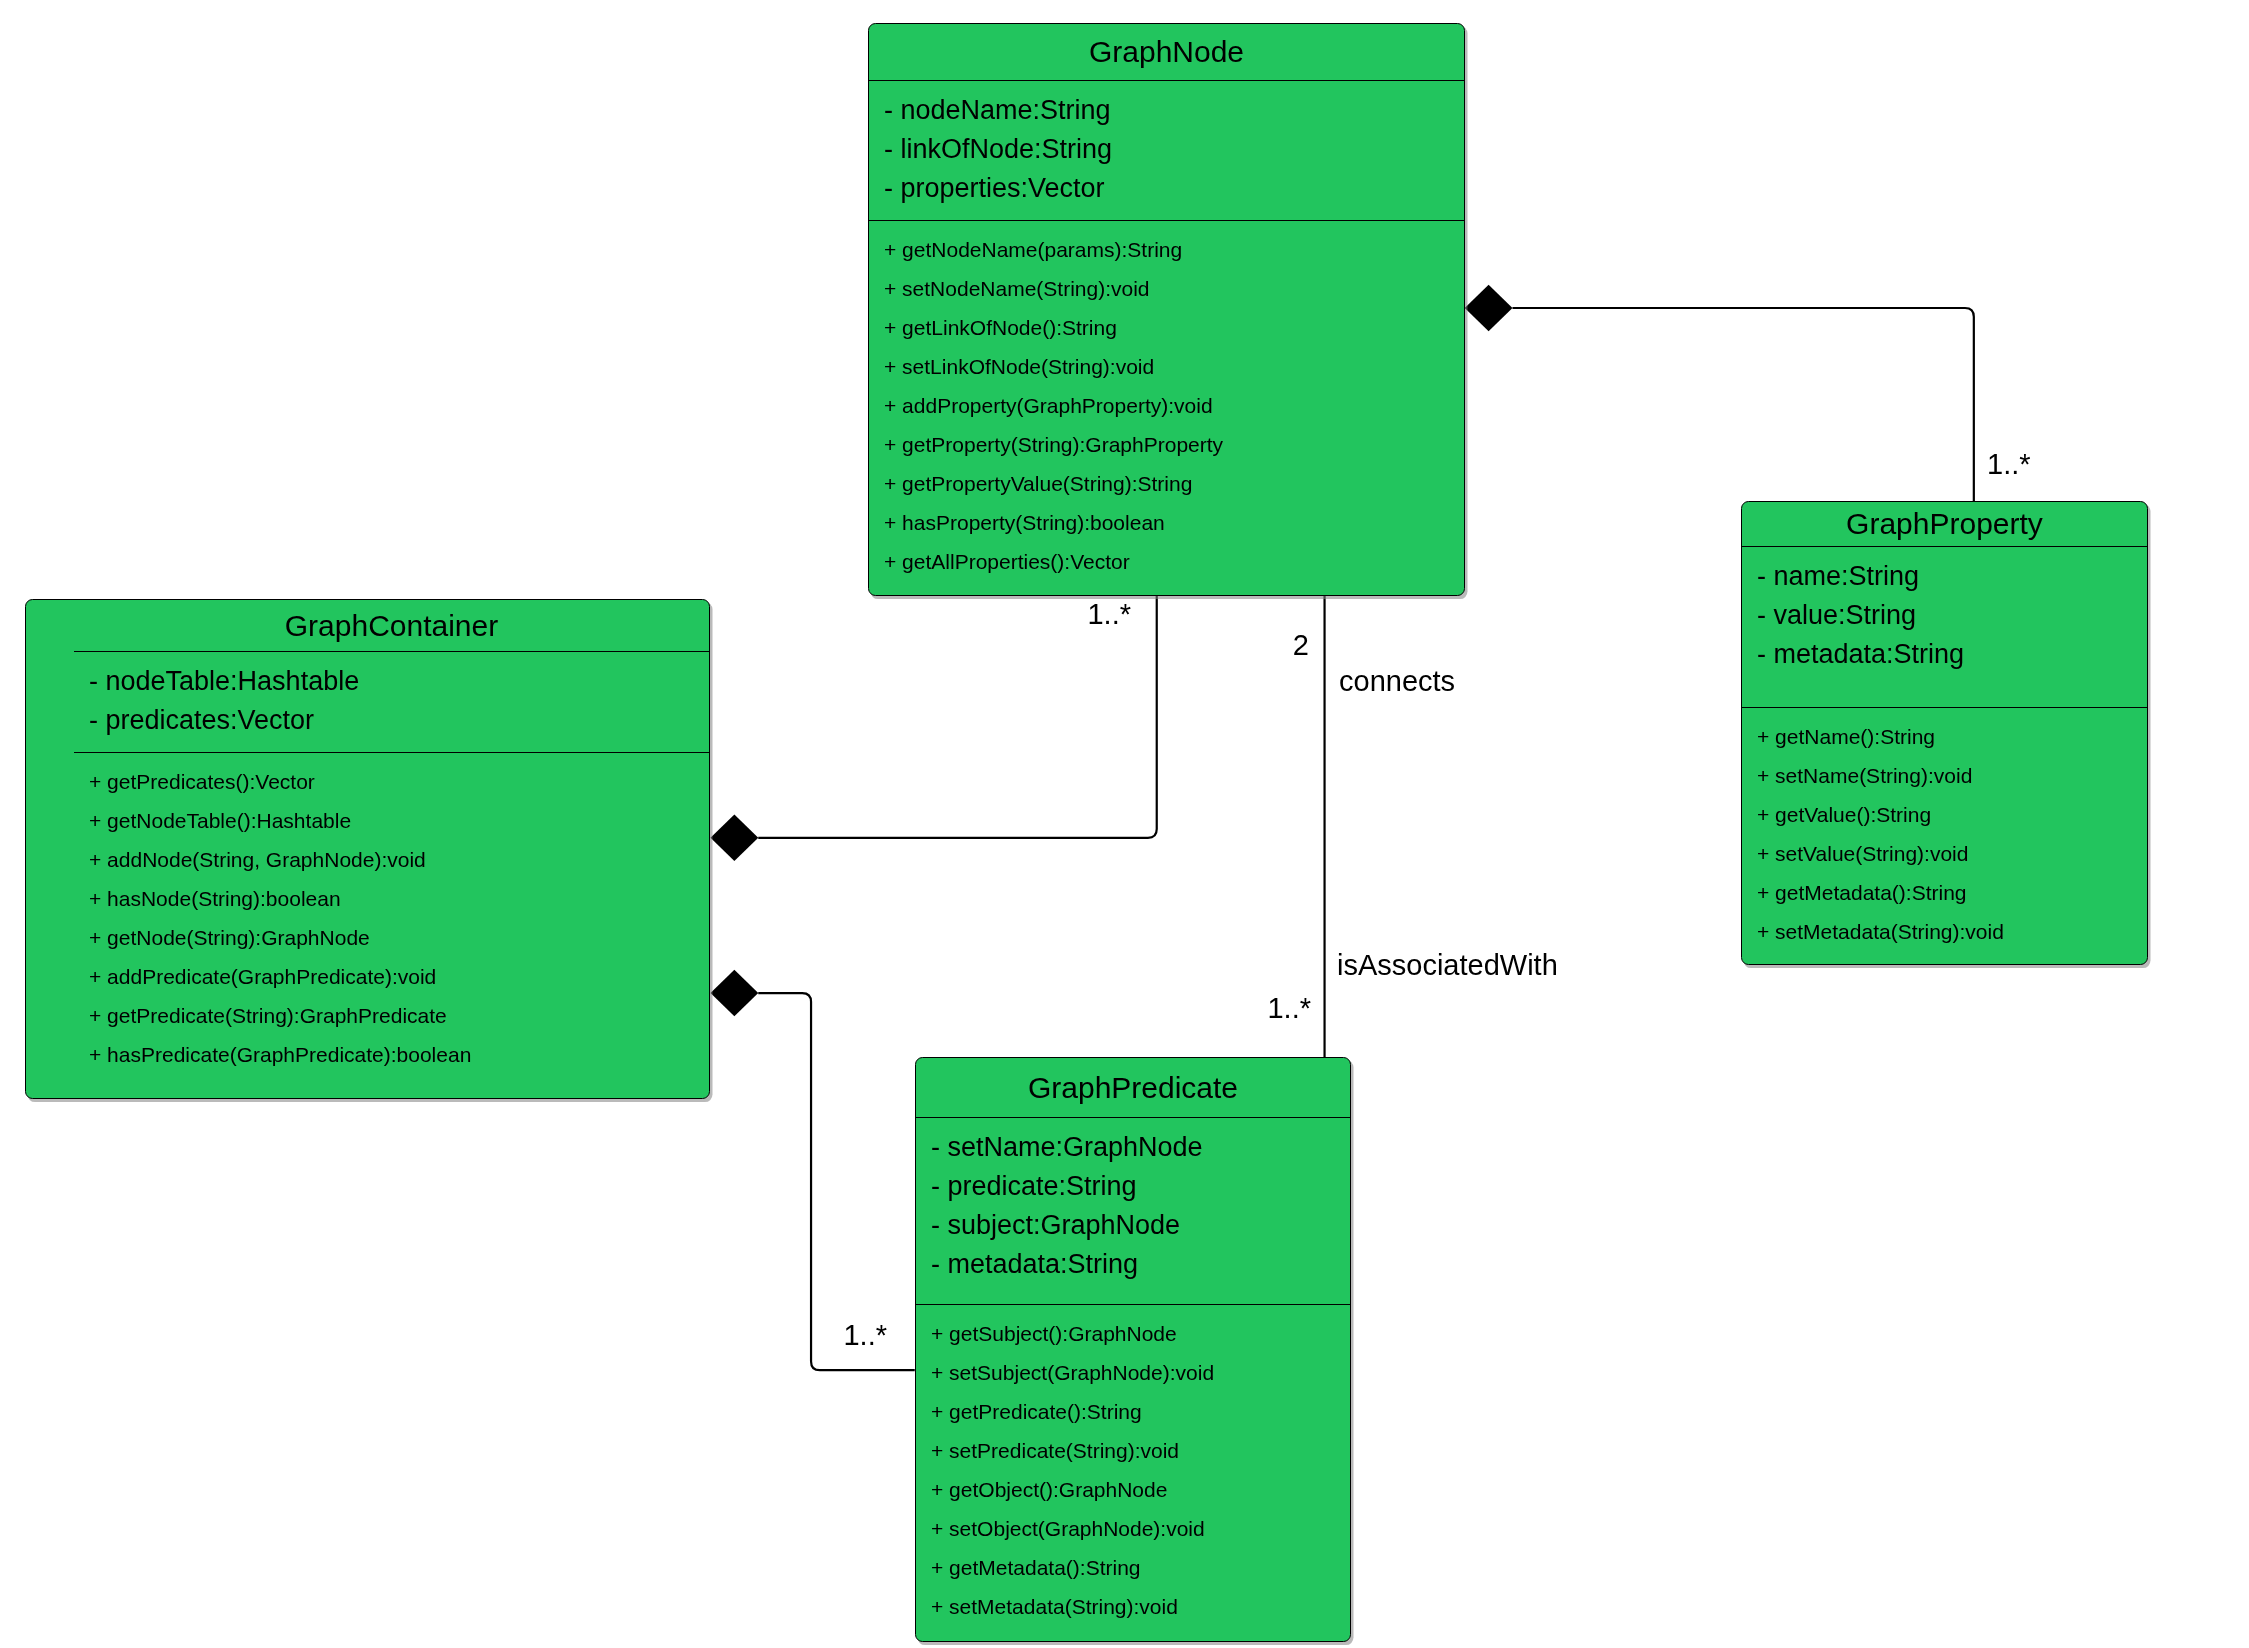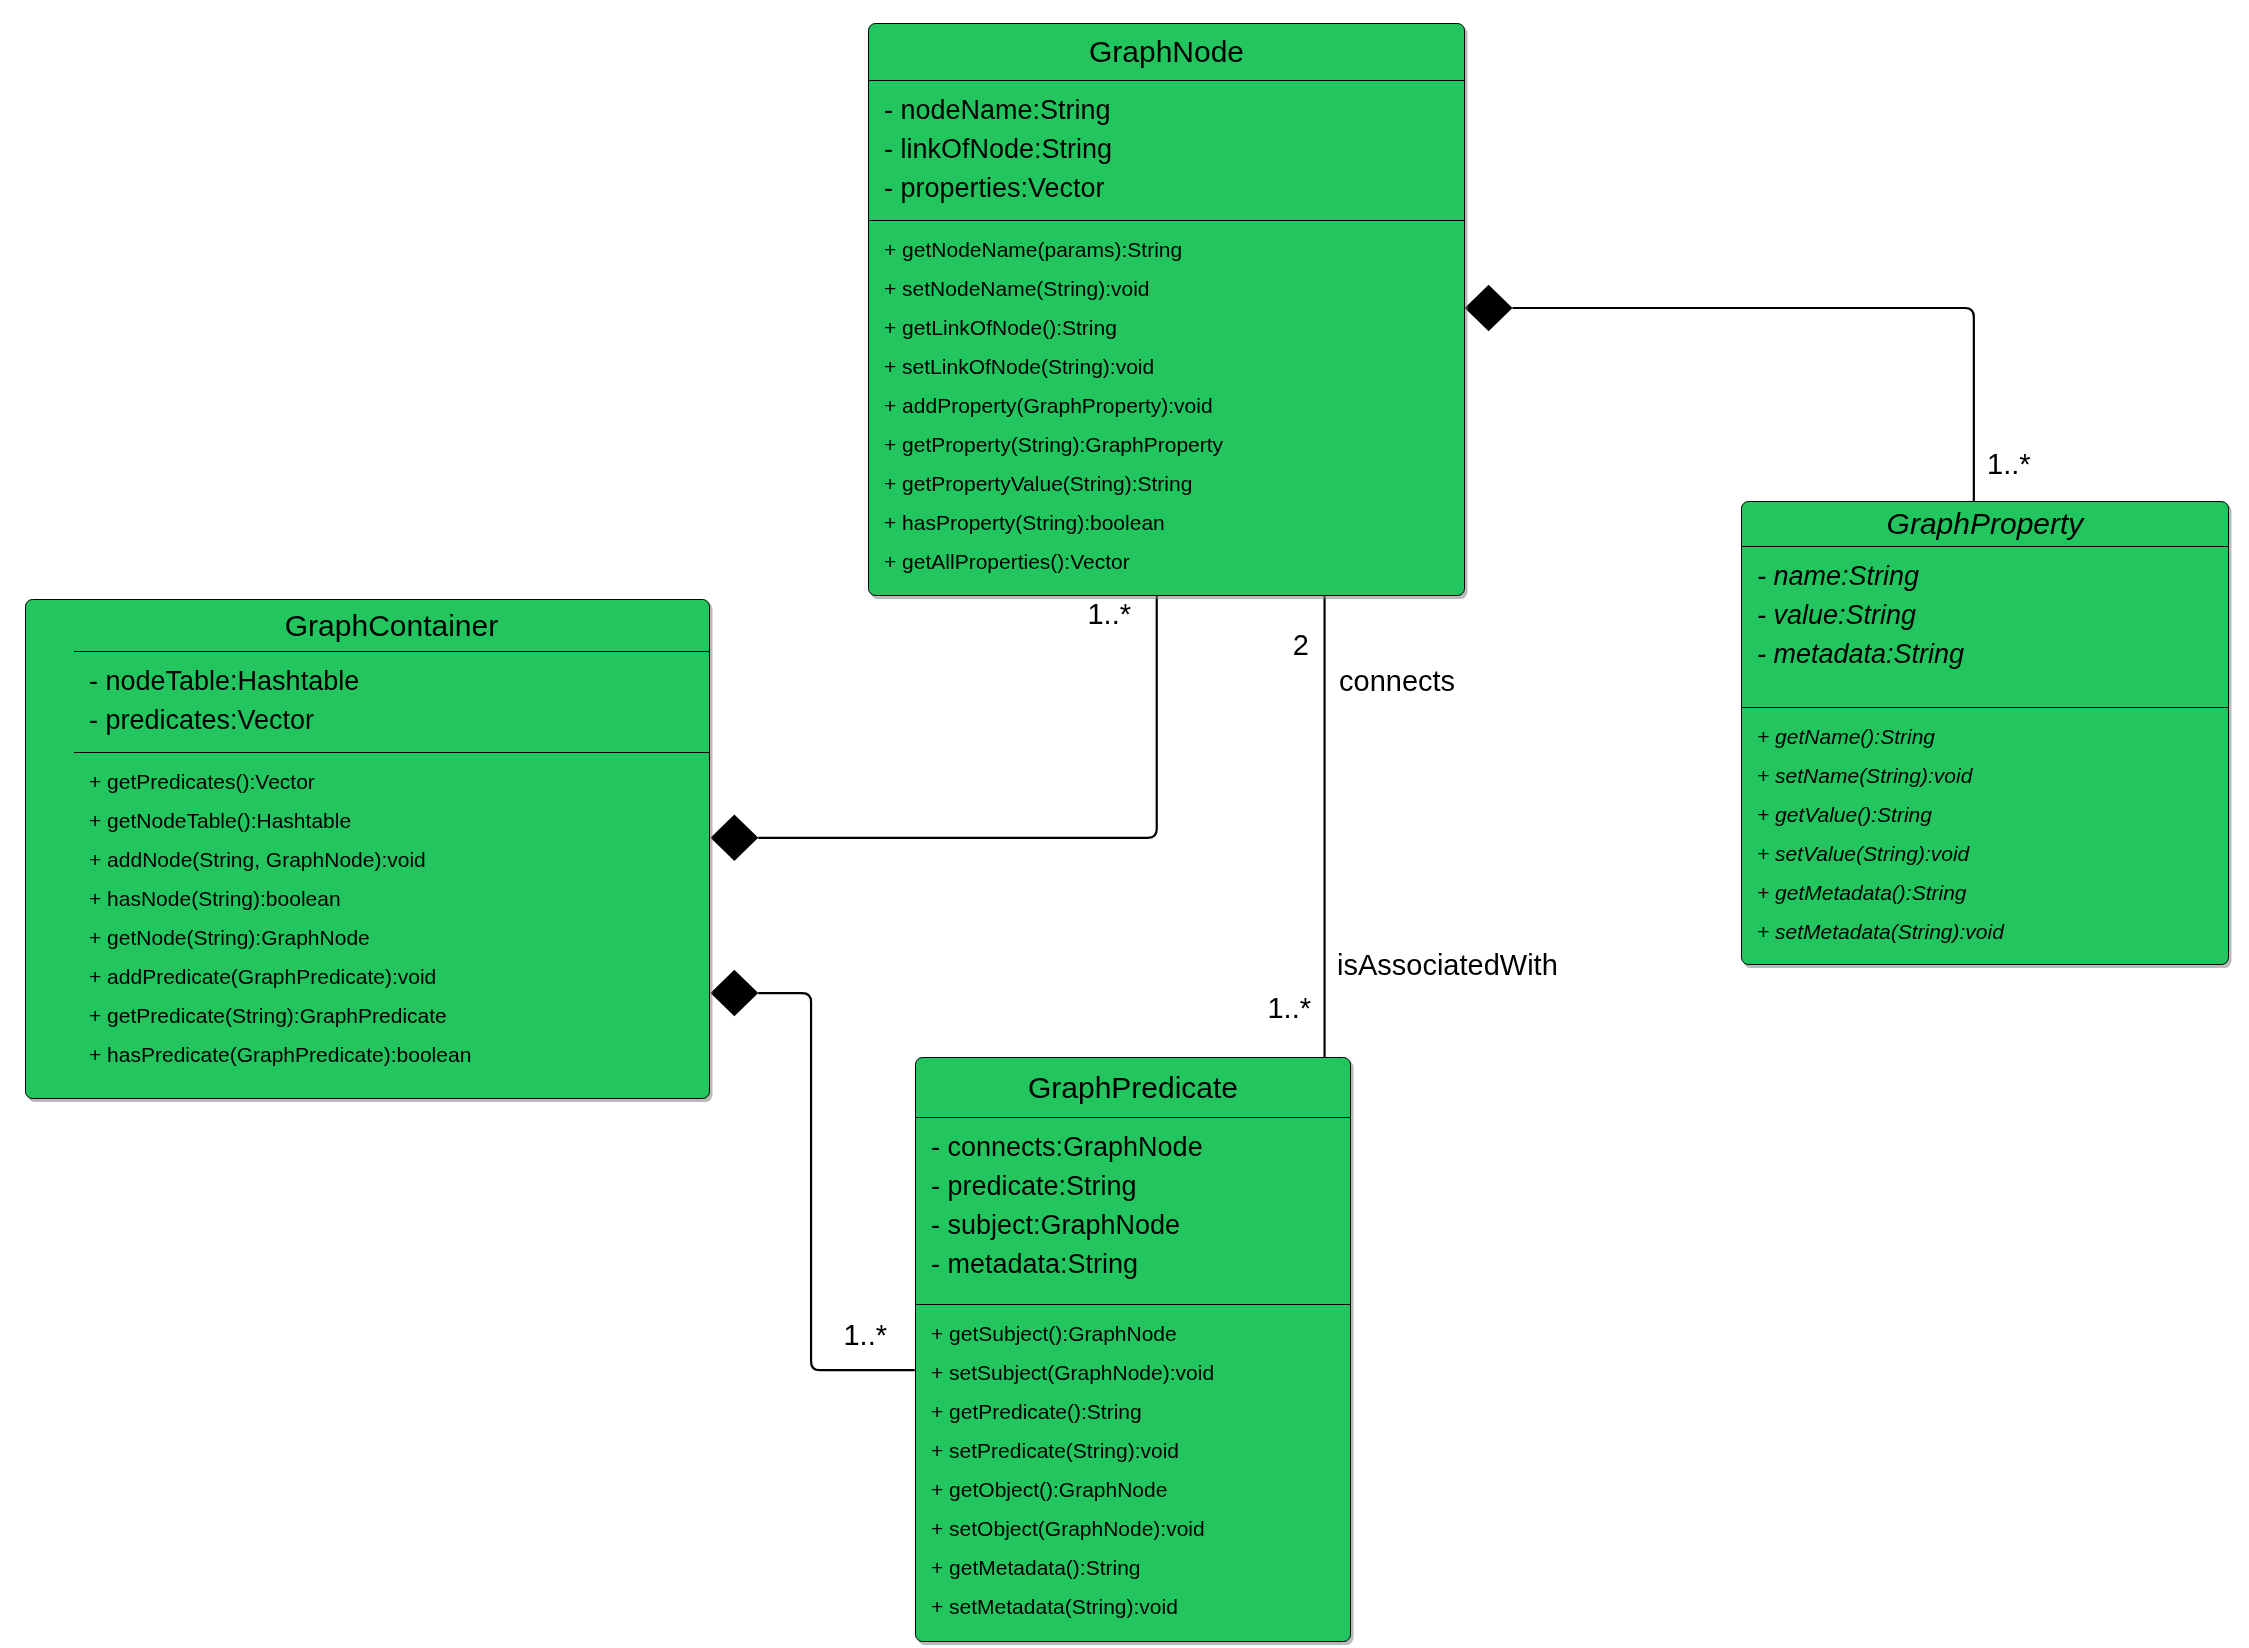--- a/index.html
+++ b/index.html
@@ -53,21 +53,21 @@
     white-space: nowrap;
     overflow: hidden;
   }
   
   #class-graphnode      { left: 868px; top: 23px;   width: 597px;  height: 573px; }
   #class-graphnode      .uml-title { height: 57px; }
   #class-graphnode      .uml-attrs { height: 140px; }
   #class-graphcontainer { left: 25px;   top: 599px;  width: 685px; height: 500px; padding-left: 48px; }
   #class-graphcontainer .uml-title { height: 52px; }
   #class-graphcontainer .uml-attrs { height: 101px; }
-  #class-graphproperty  { left: 1741px; top: 501px;  width: 488px;  height: 464px; font-style: italic; }
+  #class-graphproperty  { left: 1741px; top: 501px;  width: 407px;  height: 464px; }
   #class-graphproperty  .uml-title { height: 45px; }
   #class-graphproperty  .uml-attrs { height: 161px; }
   #class-graphpredicate { left: 915px; top: 1057px; width: 436px;  height: 585px; }
   #class-graphpredicate .uml-title { height: 60px; }
   #class-graphpredicate .uml-attrs { height: 187px; }
 
   #connector-layer {
     position: absolute;
     left: 0; top: 0;
     width: 2250px;
@@ -164,21 +164,21 @@
       <div>+ setValue(String):void</div>
       <div>+ getMetadata():String</div>
       <div>+ setMetadata(String):void</div>
     </div>
 </div>
 
 <div class="uml-class" id="class-graphpredicate">
   <div class="uml-title">GraphPredicate</div>
   <div class="uml-attrs">
 
-  <div>- connects:GraphNode</div>
+  <div>- setName:GraphNode</div>
       <div>- predicate:String</div>
       <div>- subject:GraphNode</div>
       <div>- metadata:String</div>
     </div>
   <div class="uml-methods">
 
   <div>+ getSubject():GraphNode</div>
       <div>+ setSubject(GraphNode):void</div>
       <div>+ getPredicate():String</div>
       <div>+ setPredicate(String):void</div>

